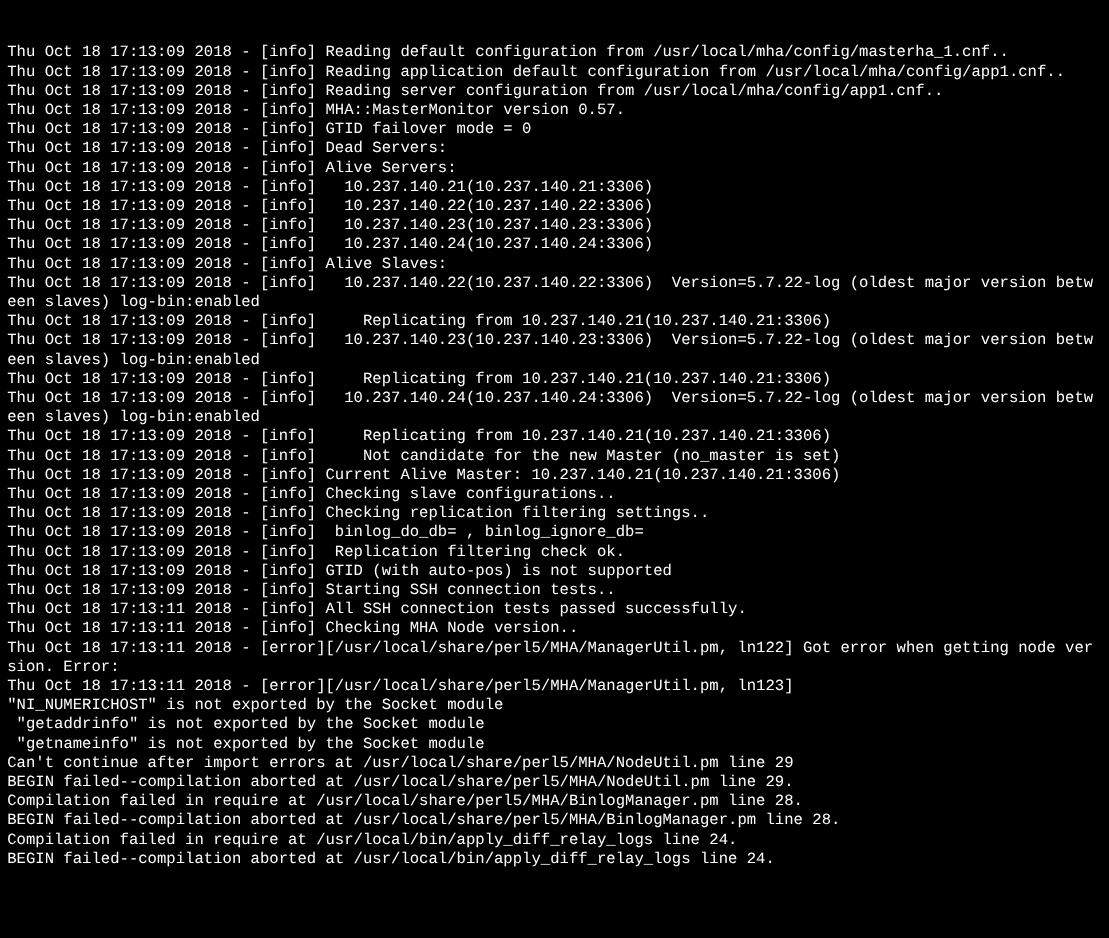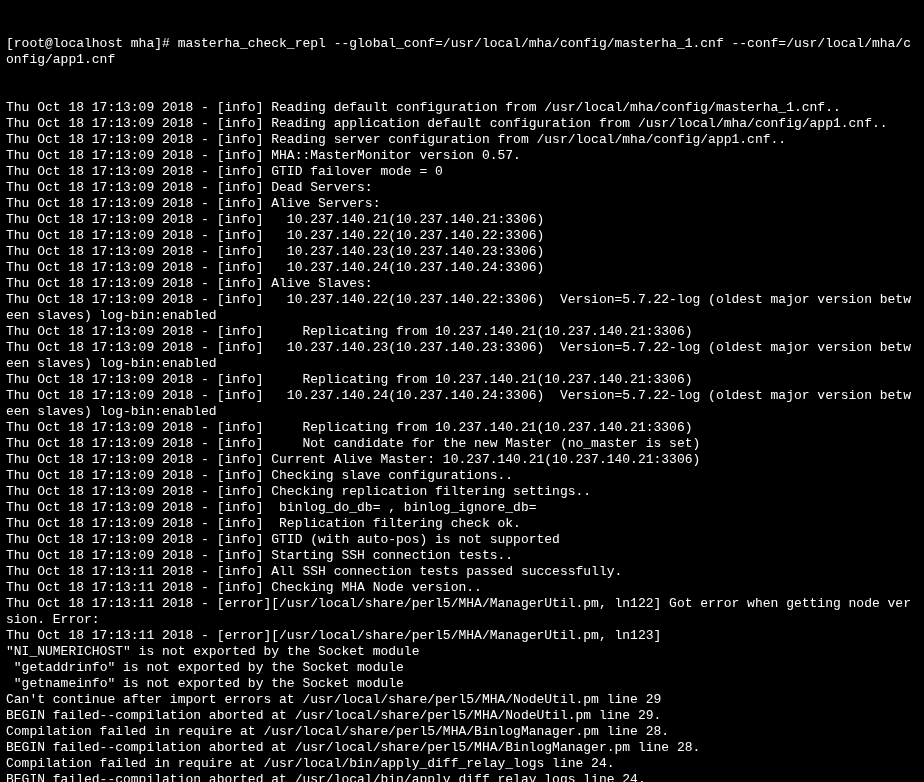--- a/index.html
+++ b/index.html
@@ -16,15 +16,14 @@
     padding: 4px 6px;
     white-space: pre-wrap;
     word-break: break-all;
   }
   .line { display: block; }
 </style>
 </head>
 <body>
 
 <div class="terminal">
-  <span class="line">[root@localhost mha]# masterha_check_repl --global_conf=/usr/local/mha/config/masterha_1.cnf --conf=/usr/local/mha/config/app1.cnf</span>
   <div id="lines"><span class="line">Thu Oct 18 17:13:09 2018 - [info] Reading default configuration from /usr/local/mha/config/masterha_1.cnf..</span><span class="line">Thu Oct 18 17:13:09 2018 - [info] Reading application default configuration from /usr/local/mha/config/app1.cnf..</span><span class="line">Thu Oct 18 17:13:09 2018 - [info] Reading server configuration from /usr/local/mha/config/app1.cnf..</span><span class="line">Thu Oct 18 17:13:09 2018 - [info] MHA::MasterMonitor version 0.57.</span><span class="line">Thu Oct 18 17:13:09 2018 - [info] GTID failover mode = 0</span><span class="line">Thu Oct 18 17:13:09 2018 - [info] Dead Servers:</span><span class="line">Thu Oct 18 17:13:09 2018 - [info] Alive Servers:</span><span class="line">Thu Oct 18 17:13:09 2018 - [info]   10.237.140.21(10.237.140.21:3306)</span><span class="line">Thu Oct 18 17:13:09 2018 - [info]   10.237.140.22(10.237.140.22:3306)</span><span class="line">Thu Oct 18 17:13:09 2018 - [info]   10.237.140.23(10.237.140.23:3306)</span><span class="line">Thu Oct 18 17:13:09 2018 - [info]   10.237.140.24(10.237.140.24:3306)</span><span class="line">Thu Oct 18 17:13:09 2018 - [info] Alive Slaves:</span><span class="line">Thu Oct 18 17:13:09 2018 - [info]   10.237.140.22(10.237.140.22:3306)  Version=5.7.22-log (oldest major version between slaves) log-bin:enabled</span><span class="line">Thu Oct 18 17:13:09 2018 - [info]     Replicating from 10.237.140.21(10.237.140.21:3306)</span><span class="line">Thu Oct 18 17:13:09 2018 - [info]   10.237.140.23(10.237.140.23:3306)  Version=5.7.22-log (oldest major version between slaves) log-bin:enabled</span><span class="line">Thu Oct 18 17:13:09 2018 - [info]     Replicating from 10.237.140.21(10.237.140.21:3306)</span><span class="line">Thu Oct 18 17:13:09 2018 - [info]   10.237.140.24(10.237.140.24:3306)  Version=5.7.22-log (oldest major version between slaves) log-bin:enabled</span><span class="line">Thu Oct 18 17:13:09 2018 - [info]     Replicating from 10.237.140.21(10.237.140.21:3306)</span><span class="line">Thu Oct 18 17:13:09 2018 - [info]     Not candidate for the new Master (no_master is set)</span><span class="line">Thu Oct 18 17:13:09 2018 - [info] Current Alive Master: 10.237.140.21(10.237.140.21:3306)</span><span class="line">Thu Oct 18 17:13:09 2018 - [info] Checking slave configurations..</span><span class="line">Thu Oct 18 17:13:09 2018 - [info] Checking replication filtering settings..</span><span class="line">Thu Oct 18 17:13:09 2018 - [info]  binlog_do_db= , binlog_ignore_db=</span><span class="line">Thu Oct 18 17:13:09 2018 - [info]  Replication filtering check ok.</span><span class="line">Thu Oct 18 17:13:09 2018 - [info] GTID (with auto-pos) is not supported</span><span class="line">Thu Oct 18 17:13:09 2018 - [info] Starting SSH connection tests..</span><span class="line">Thu Oct 18 17:13:11 2018 - [info] All SSH connection tests passed successfully.</span><span class="line">Thu Oct 18 17:13:11 2018 - [info] Checking MHA Node version..</span><span class="line">Thu Oct 18 17:13:11 2018 - [error][/usr/local/share/perl5/MHA/ManagerUtil.pm, ln122] Got error when getting node version. Error:</span><span class="line">Thu Oct 18 17:13:11 2018 - [error][/usr/local/share/perl5/MHA/ManagerUtil.pm, ln123]</span><span class="line">"NI_NUMERICHOST" is not exported by the Socket module</span><span class="line"> "getaddrinfo" is not exported by the Socket module</span><span class="line"> "getnameinfo" is not exported by the Socket module</span><span class="line">Can't continue after import errors at /usr/local/share/perl5/MHA/NodeUtil.pm line 29</span><span class="line">BEGIN failed--compilation aborted at /usr/local/share/perl5/MHA/NodeUtil.pm line 29.</span><span class="line">Compilation failed in require at /usr/local/share/perl5/MHA/BinlogManager.pm line 28.</span><span class="line">BEGIN failed--compilation aborted at /usr/local/share/perl5/MHA/BinlogManager.pm line 28.</span><span class="line">Compilation failed in require at /usr/local/bin/apply_diff_relay_logs line 24.</span><span class="line">BEGIN failed--compilation aborted at /usr/local/bin/apply_diff_relay_logs line 24.</span><span class="line"></span></div>
 </div>
 
 </body></html>

